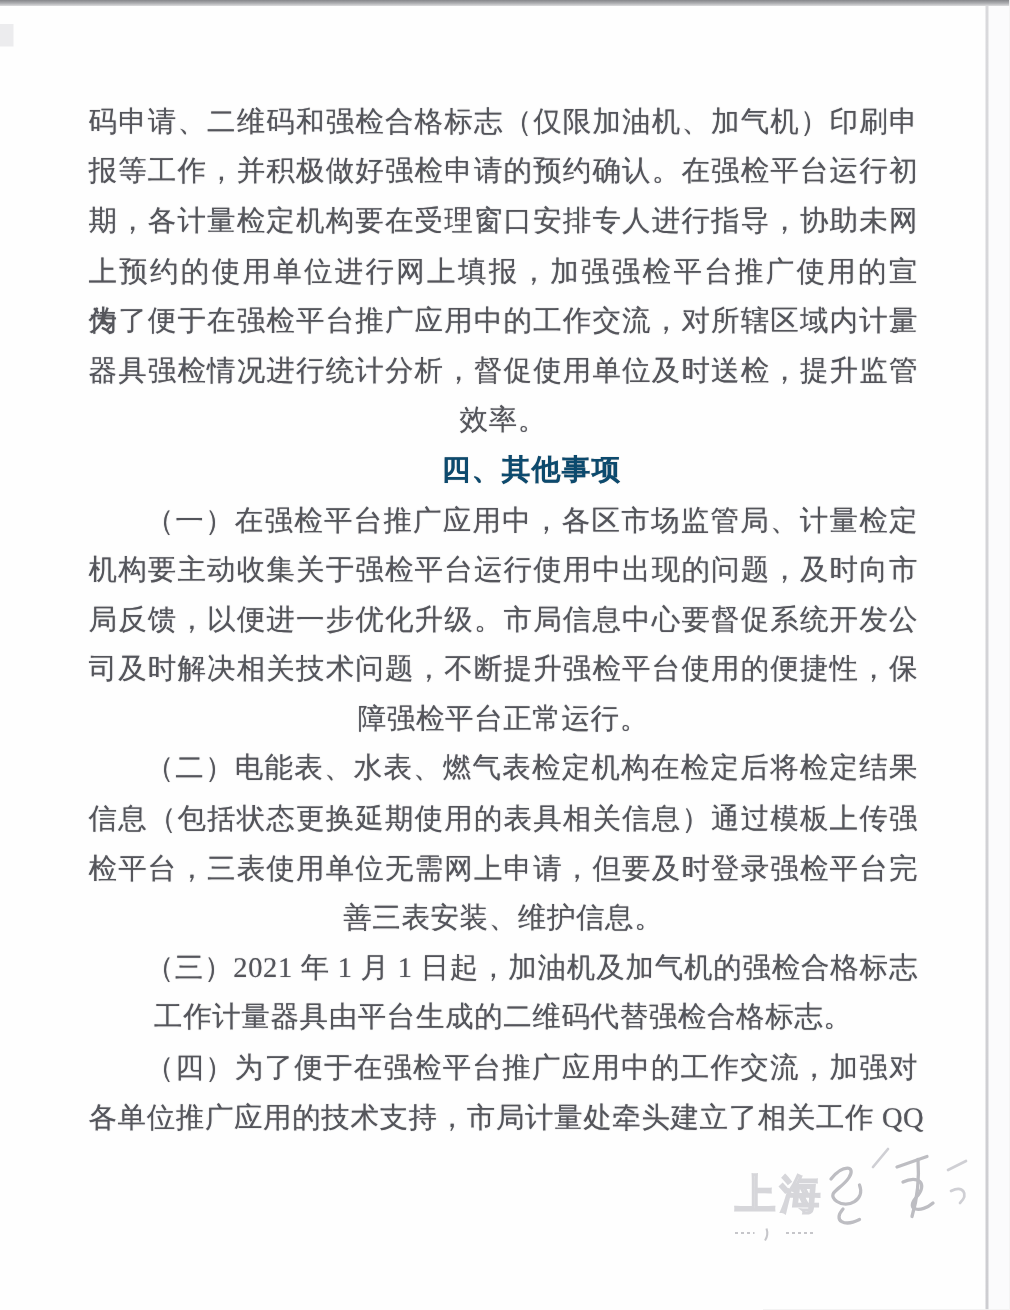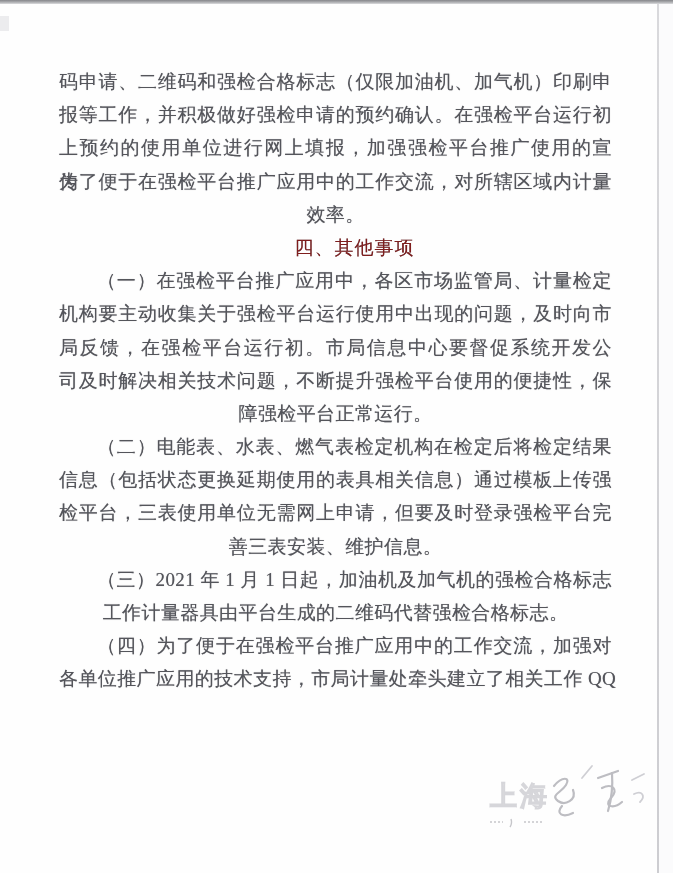--- a/index.html
+++ b/index.html
@@ -25,46 +25,48 @@
     color:#54555b;
     letter-spacing:0.4px;
     text-shadow:0 0 0.7px rgba(90,91,97,0.65);
     white-space:nowrap;
     text-align:center;
   }
   .line.fill{white-space:normal;text-align:justify;text-align-last:justify;text-justify:inter-character;}
   .line.indent{text-indent:38px;}
   .line.heading{
     font-family:"Liberation Sans","DejaVu Sans",sans-serif;
-    font-weight:normal;color:#7f1d1d;letter-spacing:1px;
+    font-weight:bold;color:#0c4a6e;letter-spacing:1px;
     text-shadow:0 0 0.5px rgba(64,65,71,0.6);
   }
 
   
   .watermark{position:absolute;left:484px;top:764px;width:172px;height:68px;pointer-events:none;}
 </style>
 </head>
 <body>
 
 <div class="page">
   <div class="scan-strip-right"></div>
   <div class="scan-edge-top"></div>
   <div class="scan-mark-topleft"></div>
   <div class="scan-edge-right"></div>
 
   <div class="content">
       <div class="line fill">码申请、二维码和强检合格标志（仅限加油机、加气机）印刷申</div>
       <div class="line fill">报等工作，并积极做好强检申请的预约确认。在强检平台运行初</div>
+      <div class="line fill">期，各计量检定机构要在受理窗口安排专人进行指导，协助未网</div>
       <div class="line fill">上预约的使用单位进行网上填报，加强强检平台推广使用的宣传。</div>
       <div class="line fill">为了便于在强检平台推广应用中的工作交流，对所辖区域内计量</div>
+      <div class="line fill">器具强检情况进行统计分析，督促使用单位及时送检，提升监管</div>
       <div class="line">效率。</div>
       <div class="line indent heading">四、其他事项</div>
       <div class="line indent fill">（一）在强检平台推广应用中，各区市场监管局、计量检定</div>
       <div class="line fill">机构要主动收集关于强检平台运行使用中出现的问题，及时向市</div>
-      <div class="line fill">局反馈，在强检平台运行初。市局信息中心要督促系统开发公</div>
+      <div class="line fill">局反馈，以便进一步优化升级。市局信息中心要督促系统开发公</div>
       <div class="line fill">司及时解决相关技术问题，不断提升强检平台使用的便捷性，保</div>
       <div class="line">障强检平台正常运行。</div>
       <div class="line indent fill">（二）电能表、水表、燃气表检定机构在检定后将检定结果</div>
       <div class="line fill">信息（包括状态更换延期使用的表具相关信息）通过模板上传强</div>
       <div class="line fill">检平台，三表使用单位无需网上申请，但要及时登录强检平台完</div>
       <div class="line">善三表安装、维护信息。</div>
       <div class="line indent fill">（三）2021 年 1 月 1 日起，加油机及加气机的强检合格标志</div>
       <div class="line">工作计量器具由平台生成的二维码代替强检合格标志。</div>
       <div class="line indent fill">（四）为了便于在强检平台推广应用中的工作交流，加强对</div>
       <div class="line">各单位推广应用的技术支持，市局计量处牵头建立了相关工作 QQ</div>

